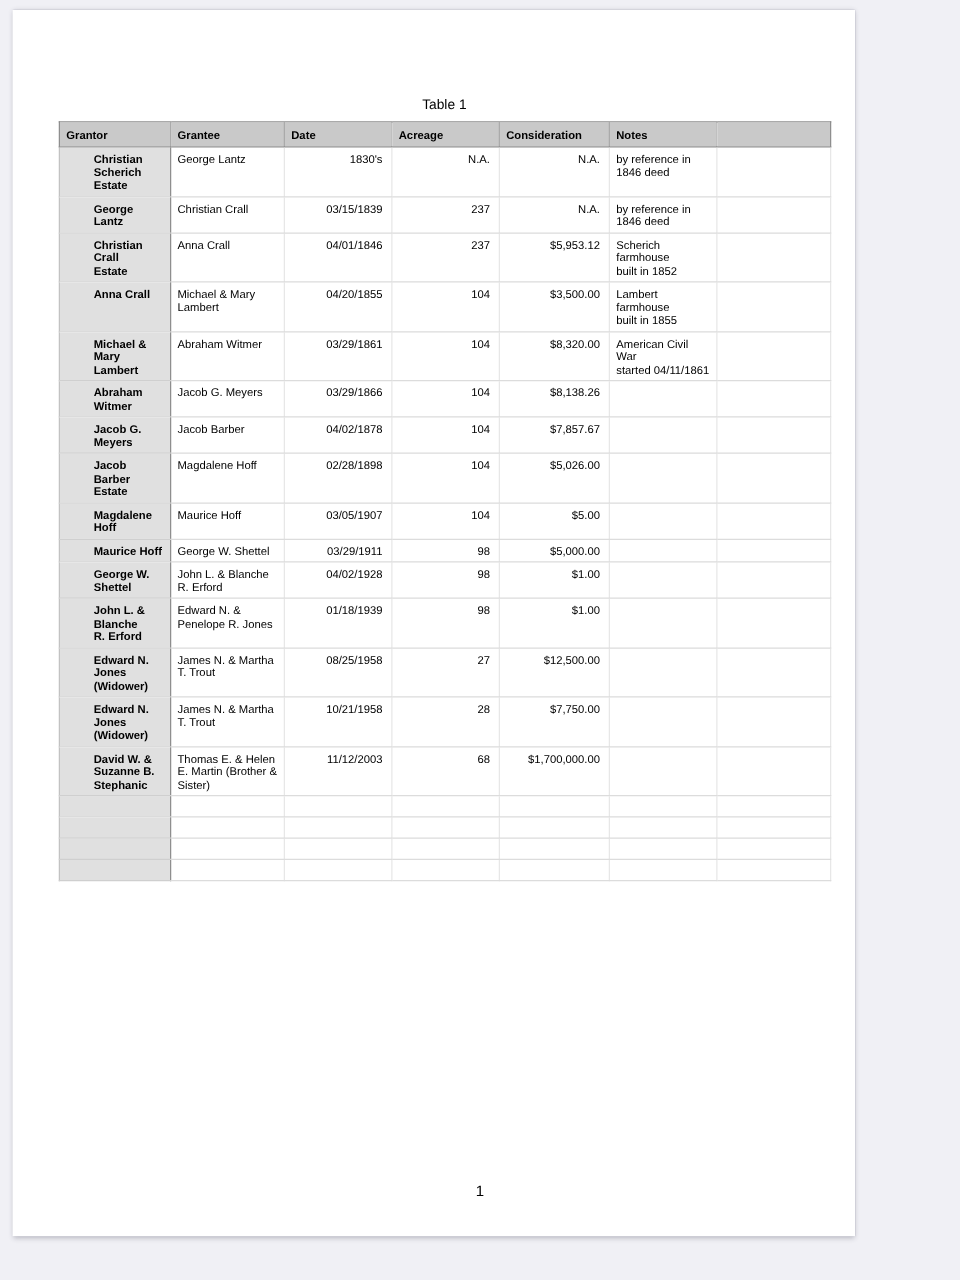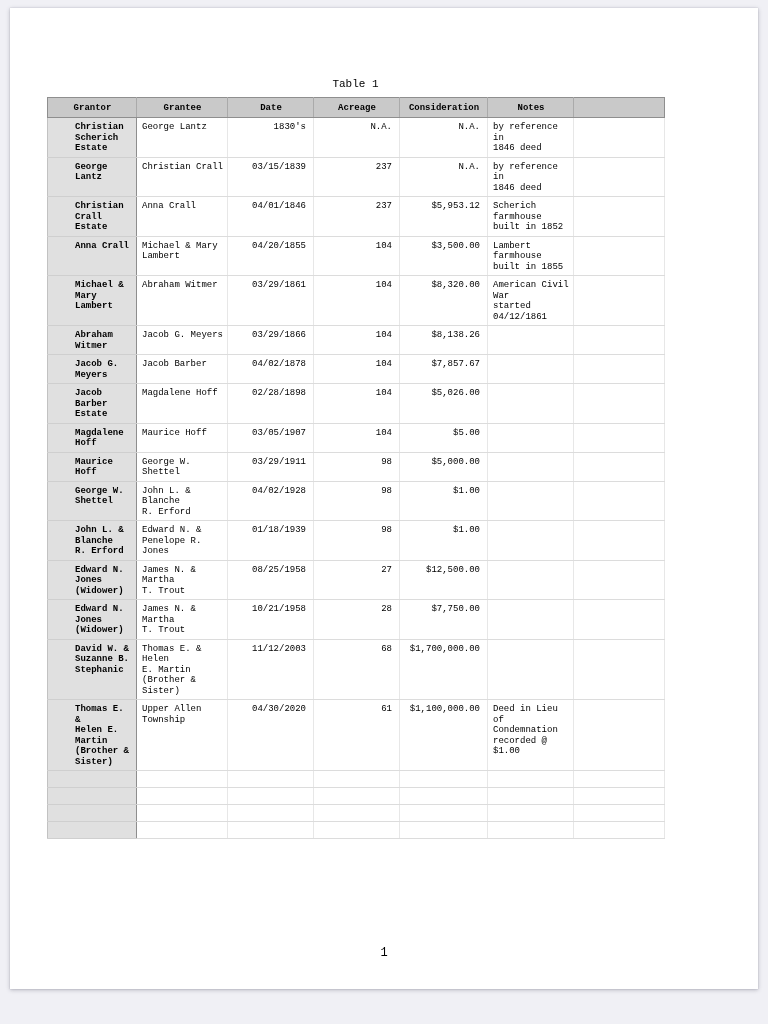--- a/index.html
+++ b/index.html
@@ -14,25 +14,24 @@
   .viewport {
     position: relative;
     width: 768px;
     height: 1024px;
     background: var(--canvas-bg, #f0f0f5);
   }
   .page {
     position: absolute;
     left: 10px;
     top: 8px;
-    width: 748px;
+    width: 674px;
     height: 981px;
     background: var(--page-bg, #ffffff);
     box-shadow: 0 1px 4px rgba(50, 50, 70, 0.30), 0 0 1px rgba(50,50,70,0.25);
-    font-family: Liberation Mono, monospace;
   }
   .table-caption {
     position: absolute;
     left: 37px;
     top: 70px;
     width: 617px;
     text-align: center;
     font-size: 11px;
     color: #000;
   }
@@ -50,21 +49,21 @@
   col.c3 { width: 86px; }
   col.c4 { width: 88px; }
   col.c5 { width: 86px; }
   col.c6 { width: 91px; }
 
   thead th {
     background: var(--header-bg, #c9c9c9);
     color: #000;
     font-size: 9px;
     font-weight: bold;
-    text-align: center;
+    text-align: left;
     vertical-align: middle;
     height: 20px;
     padding: 2px 4px 2px 5px;
     box-sizing: border-box;
     border-top: 1px solid #8e8e8e;
     border-bottom: 1px solid #8e8e8e;
     border-left: 1px solid #aaaaaa;
     border-right: 1px solid #aaaaaa;
     overflow: hidden;
   }
@@ -182,21 +181,21 @@
             <td></td>
           </tr>
           <tr>
             <td>Michael &amp; Mary
 Lambert</td>
             <td>Abraham Witmer</td>
             <td>03/29/1861</td>
             <td>104</td>
             <td>$8,320.00</td>
             <td>American Civil War
-started 04/12/1861</td>
+started 04/11/1861</td>
             <td></td>
           </tr>
           <tr>
             <td>Abraham Witmer</td>
             <td>Jacob G. Meyers</td>
             <td>03/29/1866</td>
             <td>104</td>
             <td>$8,138.26</td>
             <td></td>
             <td></td>
@@ -288,34 +287,20 @@
             <td>Thomas E. &amp; Helen
 E. Martin (Brother &amp;
 Sister)</td>
             <td>11/12/2003</td>
             <td>68</td>
             <td>$1,700,000.00</td>
             <td></td>
             <td></td>
           </tr>
           <tr>
-            <td>Thomas E. &amp;
-Helen E. Martin
-(Brother &amp; Sister)</td>
-            <td>Upper Allen
-Township</td>
-            <td>04/30/2020</td>
-            <td>61</td>
-            <td>$1,100,000.00</td>
-            <td>Deed in Lieu of
-Condemnation
-recorded @ $1.00</td>
-            <td></td>
-          </tr>
-          <tr>
             <td></td>
             <td></td>
             <td></td>
             <td></td>
             <td></td>
             <td></td>
             <td></td>
           </tr>
           <tr>
             <td></td>

